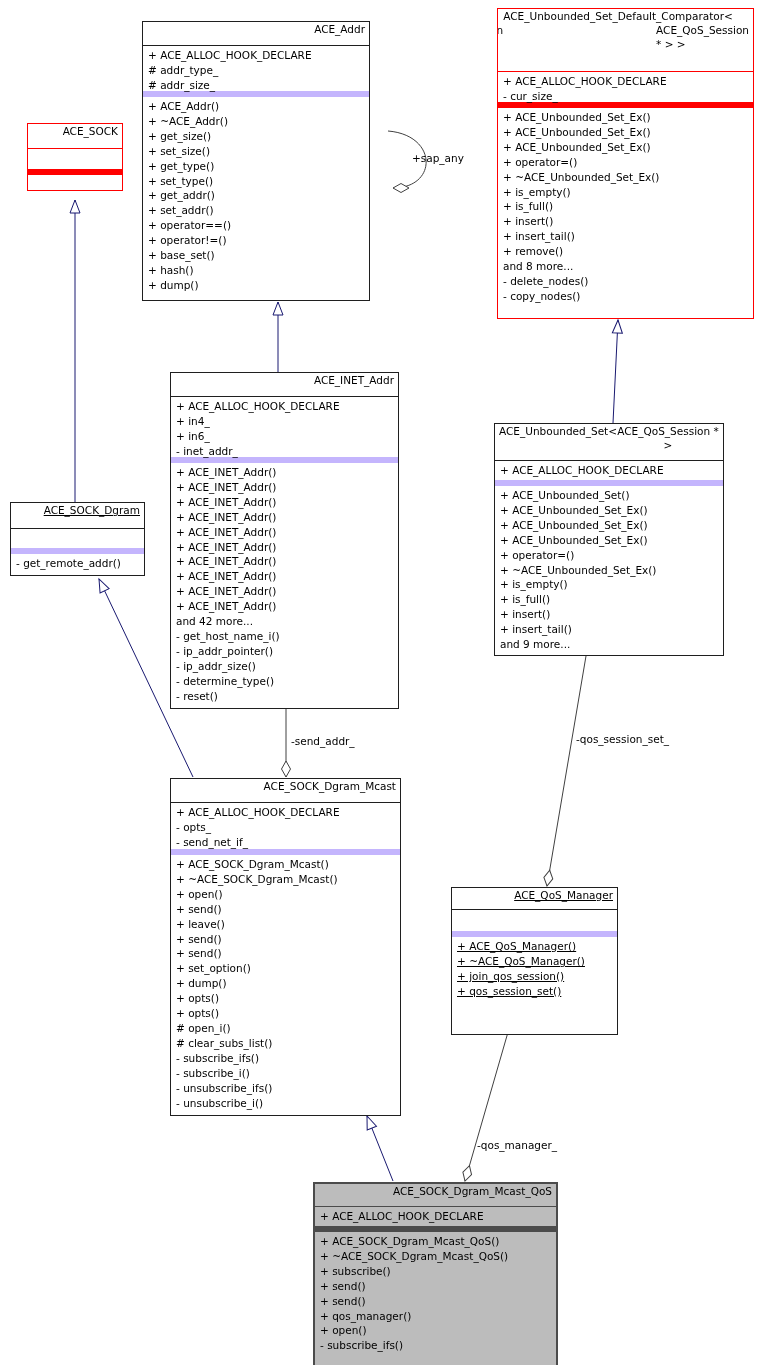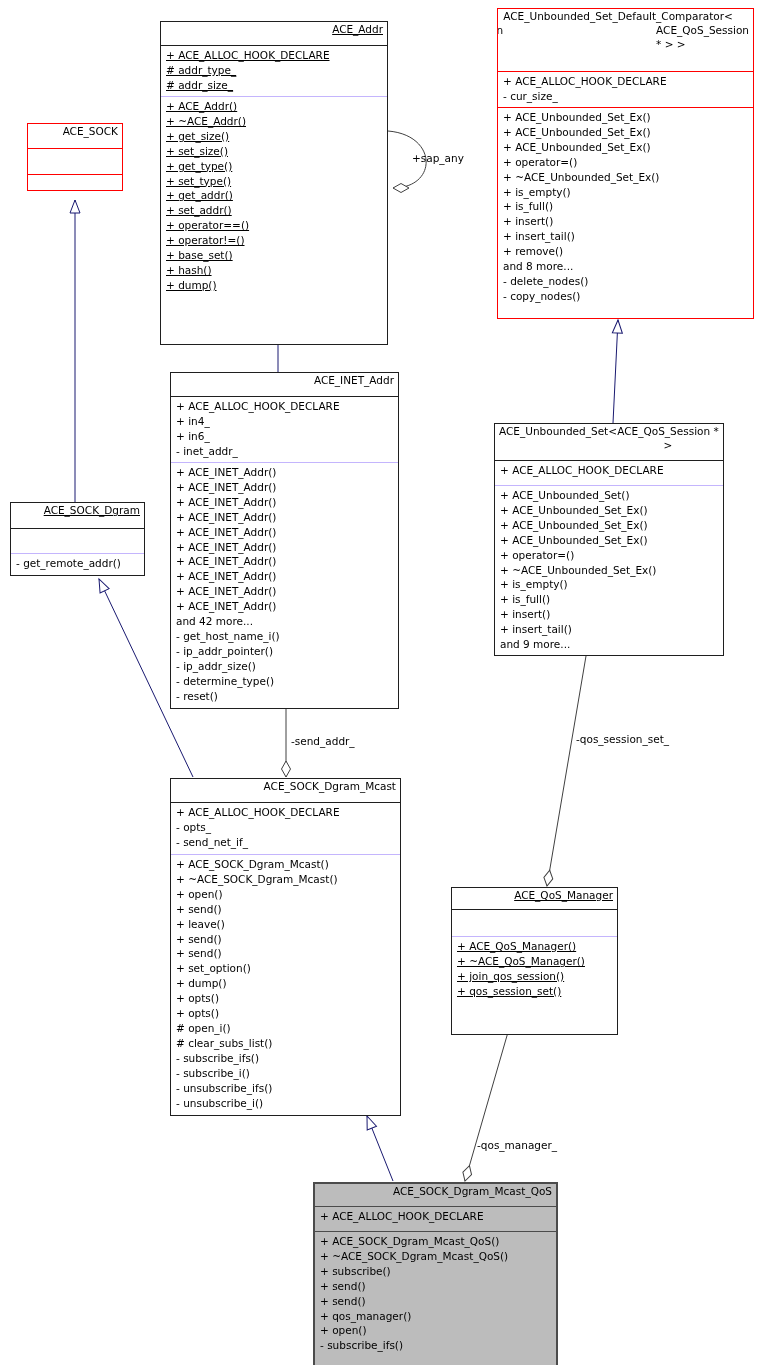--- a/index.html
+++ b/index.html
@@ -4,36 +4,36 @@
 <style>
   html,body{margin:0;padding:0;background:#ffffff;}
   #canvas{position:relative;width:760px;height:1365px;background:#ffffff;overflow:hidden;
           font-family:"DejaVu Sans","Liberation Sans",sans-serif;color:#000;}
   #edges{position:absolute;left:0;top:0;width:760px;height:1365px;z-index:0;}
   .uml-class{position:absolute;z-index:1;background:#ffffff;border:1px solid #1f1f1f;
              box-sizing:border-box;display:flex;flex-direction:column;
              font-size:10.5px;line-height:14.9px;overflow:hidden;}
   .uml-title{flex:0 0 auto;border-bottom:1px solid #1f1f1f;display:flex;flex-direction:row;
              justify-content:flex-end;text-align:center;padding:1px 4px;}
-  .uml-attrs{flex:0 0 auto;border-bottom:1px solid #c4b5fd;padding:2px 5px 0 5px;box-sizing:border-box;}
+  .uml-attrs{flex:0 0 auto;border-bottom:6px solid #c4b5fd;padding:2px 5px 0 5px;box-sizing:border-box;}
   .uml-methods{flex:1 1 auto;padding:2px 5px 0 5px;box-sizing:border-box;overflow:hidden;}
   .m{white-space:nowrap;}
   .red{border-color:#ff0000;}
   .red .uml-title,.red .uml-attrs{border-bottom-color:#ff0000;}
   .gray{background:#bcbcbc;border:2px solid #4b4b4b;}
   .gray .uml-title,.gray .uml-attrs{border-bottom-color:#4b4b4b;}
   .tl-left{text-align:left;}
   .tl-center{text-align:center;}
   .uml-title .tl{line-height:13.8px;}
 
   #cls-ace-sock{left:27px;top:123px;width:96px;height:68px;}
   #cls-ace-sock .uml-title{height:22px;}
   #cls-ace-sock .uml-attrs{height:26px;}
 
-  #cls-ace-addr{left:160px;top:21px;width:228px;height:324px;text-decoration:underline;}
+  #cls-ace-addr{left:142px;top:21px;width:228px;height:280px;}
   #cls-ace-addr .uml-title{height:21px;}
   #cls-ace-addr .uml-attrs{height:51px;}
 
   #cls-unbounded-set-ex{left:497px;top:8px;width:257px;height:311px;}
   #cls-unbounded-set-ex .uml-title{height:60px;}
   #cls-unbounded-set-ex .uml-attrs{height:36px;}
 
   #cls-inet-addr{left:170px;top:372px;width:229px;height:337px;}
   #cls-inet-addr .uml-title{height:21px;}
   #cls-inet-addr .uml-attrs{height:66px;}

